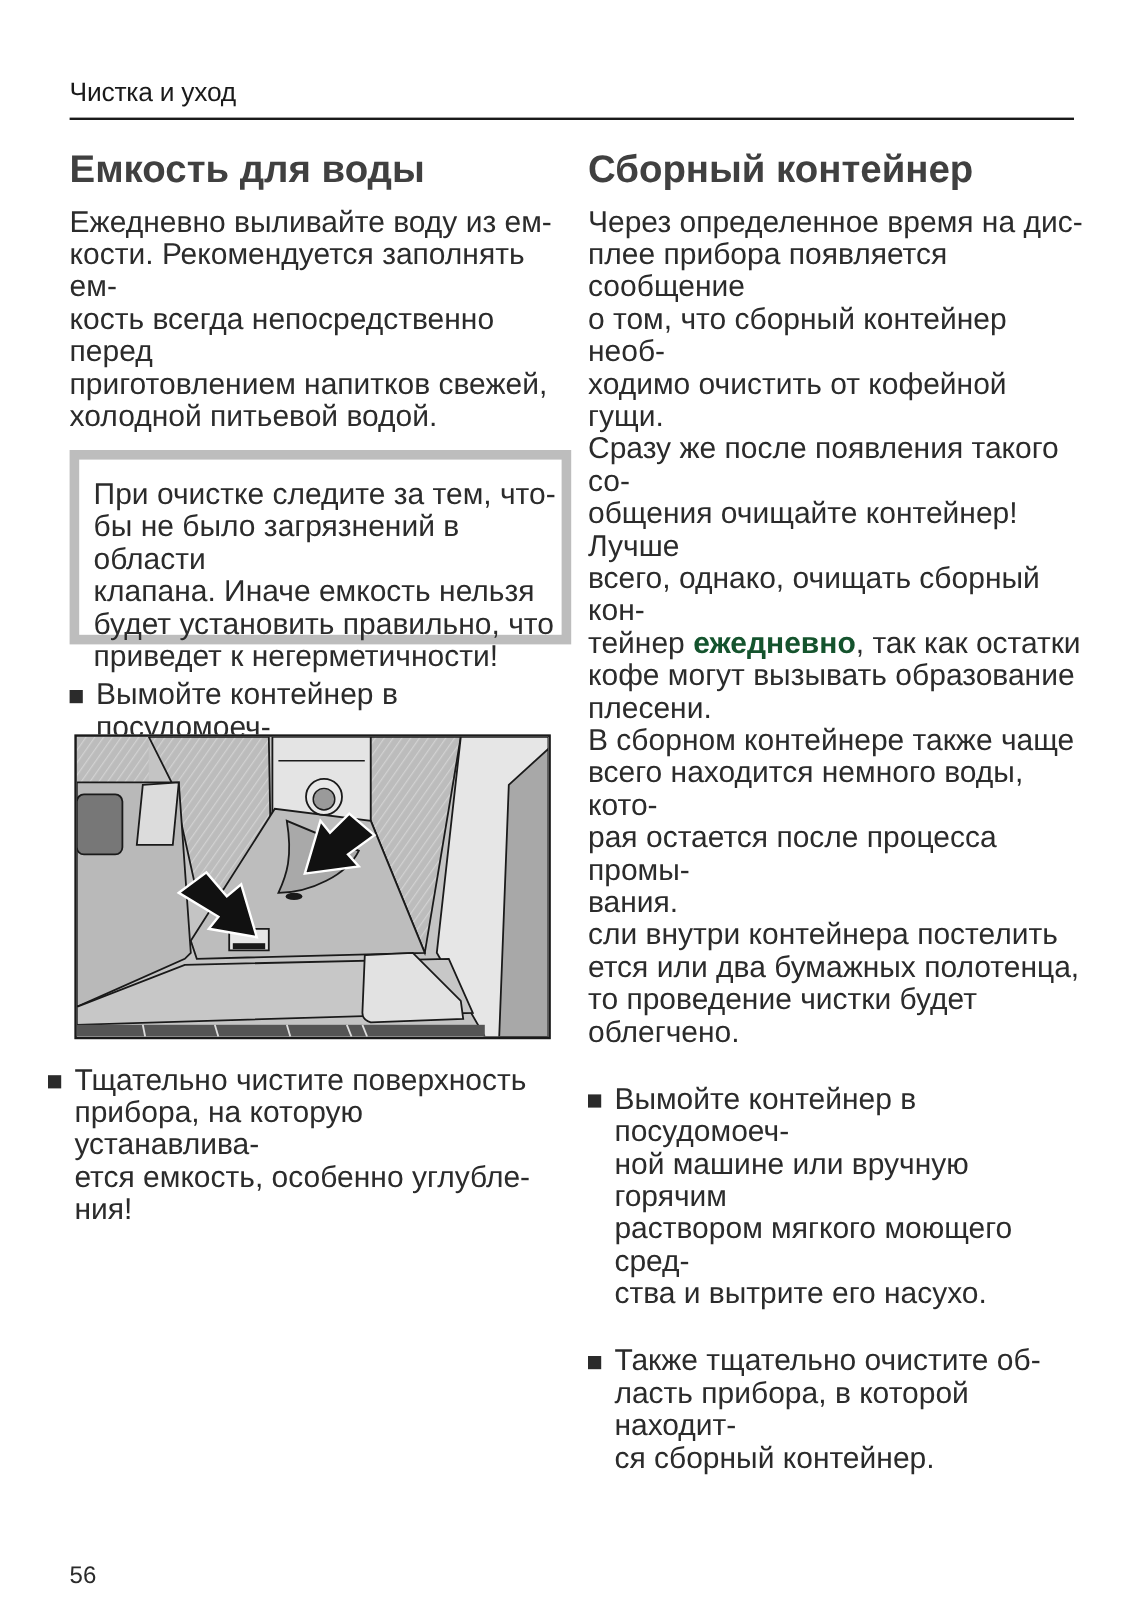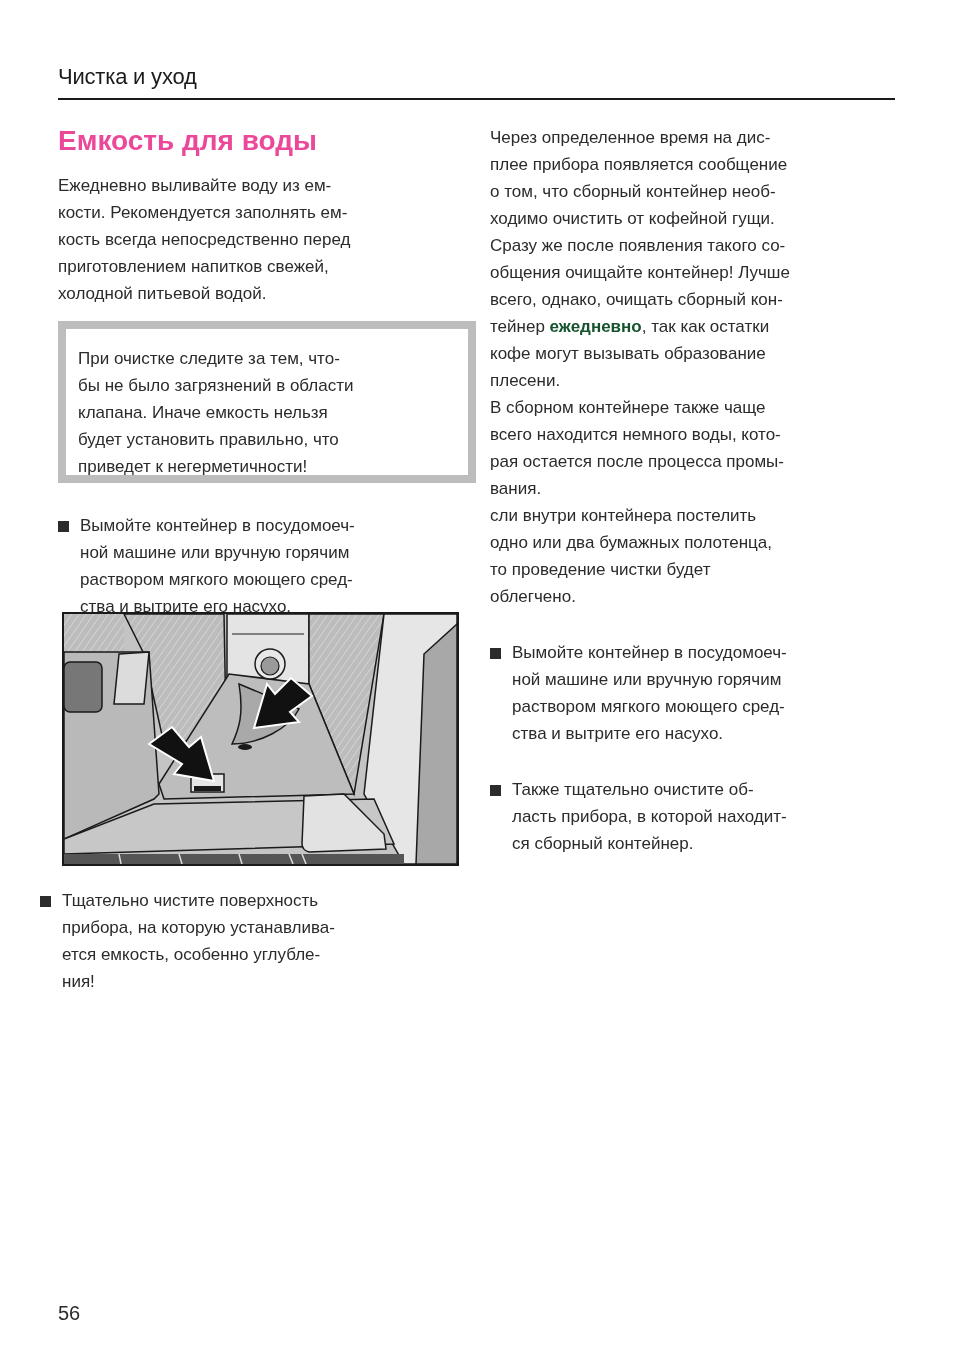--- a/index.html
+++ b/index.html
@@ -11,25 +11,25 @@
     position: absolute; left: 58px; top: 64px;
     font-size: 22px; font-weight: normal; color: #1a1a1a; letter-spacing: -0.2px;
   }
   .title-rule {
     position: absolute; left: 58px; top: 98px; width: 837px; height: 2px; background: #1a1a1a;
   }
   .col { position: absolute; top: 124px; }
   .col-left { left: 58px; width: 410px; }
   .col-right { left: 490px; width: 415px; }
   h2 {
-    margin: 0 0 14px 0; font-size: 28px; font-weight: bold; color: #ec4899;
+    margin: 0 0 14px 0; font-size: 32px; font-weight: bold; color: #404040;
     line-height: 34px;
   }
   p.body, .bullet-text, .warn-text {
-    margin: 0; font-size: 17px; line-height: 27px; color: #2b2b2b;
+    margin: 0; font-size: 25px; line-height: 27px; color: #2b2b2b;
     white-space: pre-line;
   }
   .para-gap { margin-top: 14px; }
   .warn-box {
     margin-top: 14px; width: 390px; border: 8px solid #bdbdbd; padding: 16px 0 4px 12px;
     height: 126px;
   }
   .bullet { position: relative; padding-left: 22px; margin-top: 29px; }
   .bullet .sq {
     position: absolute; left: 0; top: 9px; width: 11px; height: 11px; background: #2b2b2b;
@@ -129,36 +129,37 @@
   <div class="bullet" style="margin-top:0">
     <span class="sq"></span>
     <p class="bullet-text">Тщательно чистите поверхность
 прибора, на которую устанавлива-
 ется емкость, особенно углубле-
 ния!</p>
   </div>
 </div>
 
 <div class="col col-right">
+  <h2>Сборный контейнер</h2>
   <p class="body"><span>Через определенное время на дис-
 плее прибора появляется сообщение
 о том, что сборный контейнер необ-
 ходимо очистить от кофейной гущи.
 Сразу же после появления такого со-
 общения очищайте контейнер! Лучше
 всего, однако, очищать сборный кон-
 тейнер </span><b class="em">ежедневно</b><span>, так как остатки
 кофе могут вызывать образование
 плесени.
 В сборном контейнере также чаще
 всего находится немного воды, кото-
 рая остается после процесса промы-
 вания.</span></p>
   <p class="body para-gap">сли внутри контейнера постелить
-одно или два бумажных полотенца,
+ется или два бумажных полотенца,
 то проведение чистки будет
 облегчено.</p>
   <div class="bullet">
     <span class="sq"></span>
     <p class="bullet-text">Вымойте контейнер в посудомоеч-
 ной машине или вручную горячим
 раствором мягкого моющего сред-
 ства и вытрите его насухо.</p>
   </div>
   <div class="bullet">

